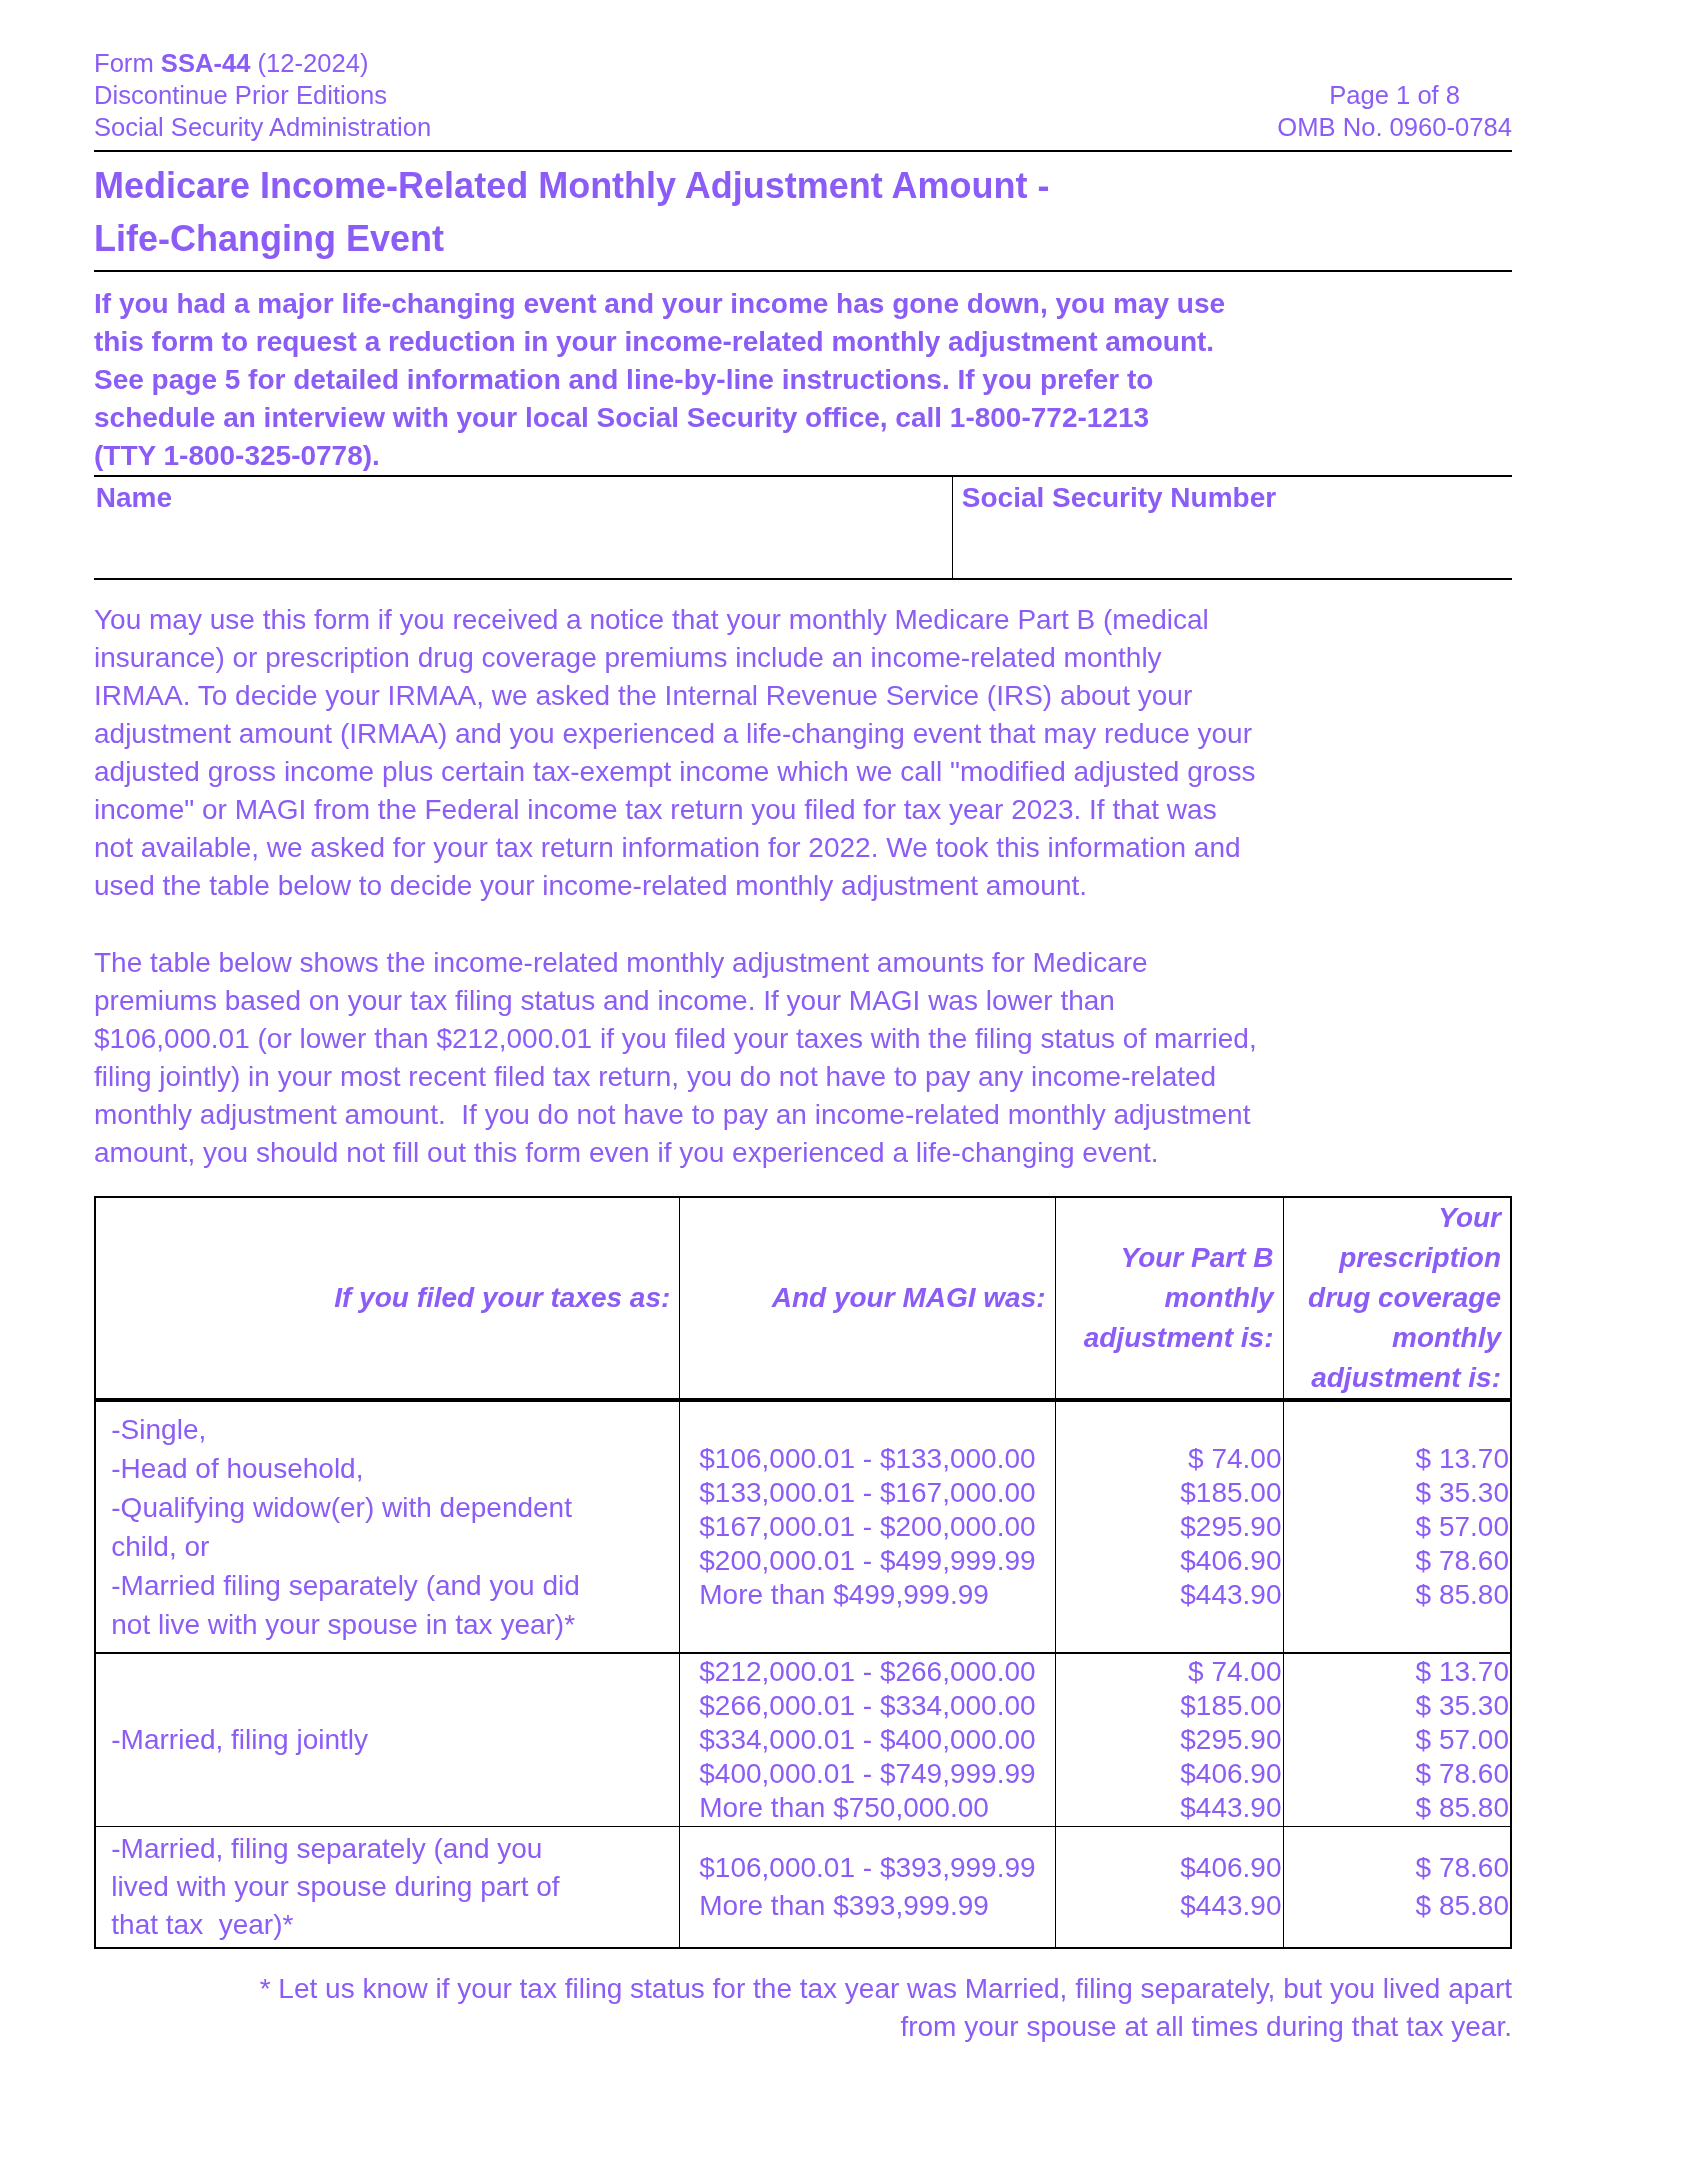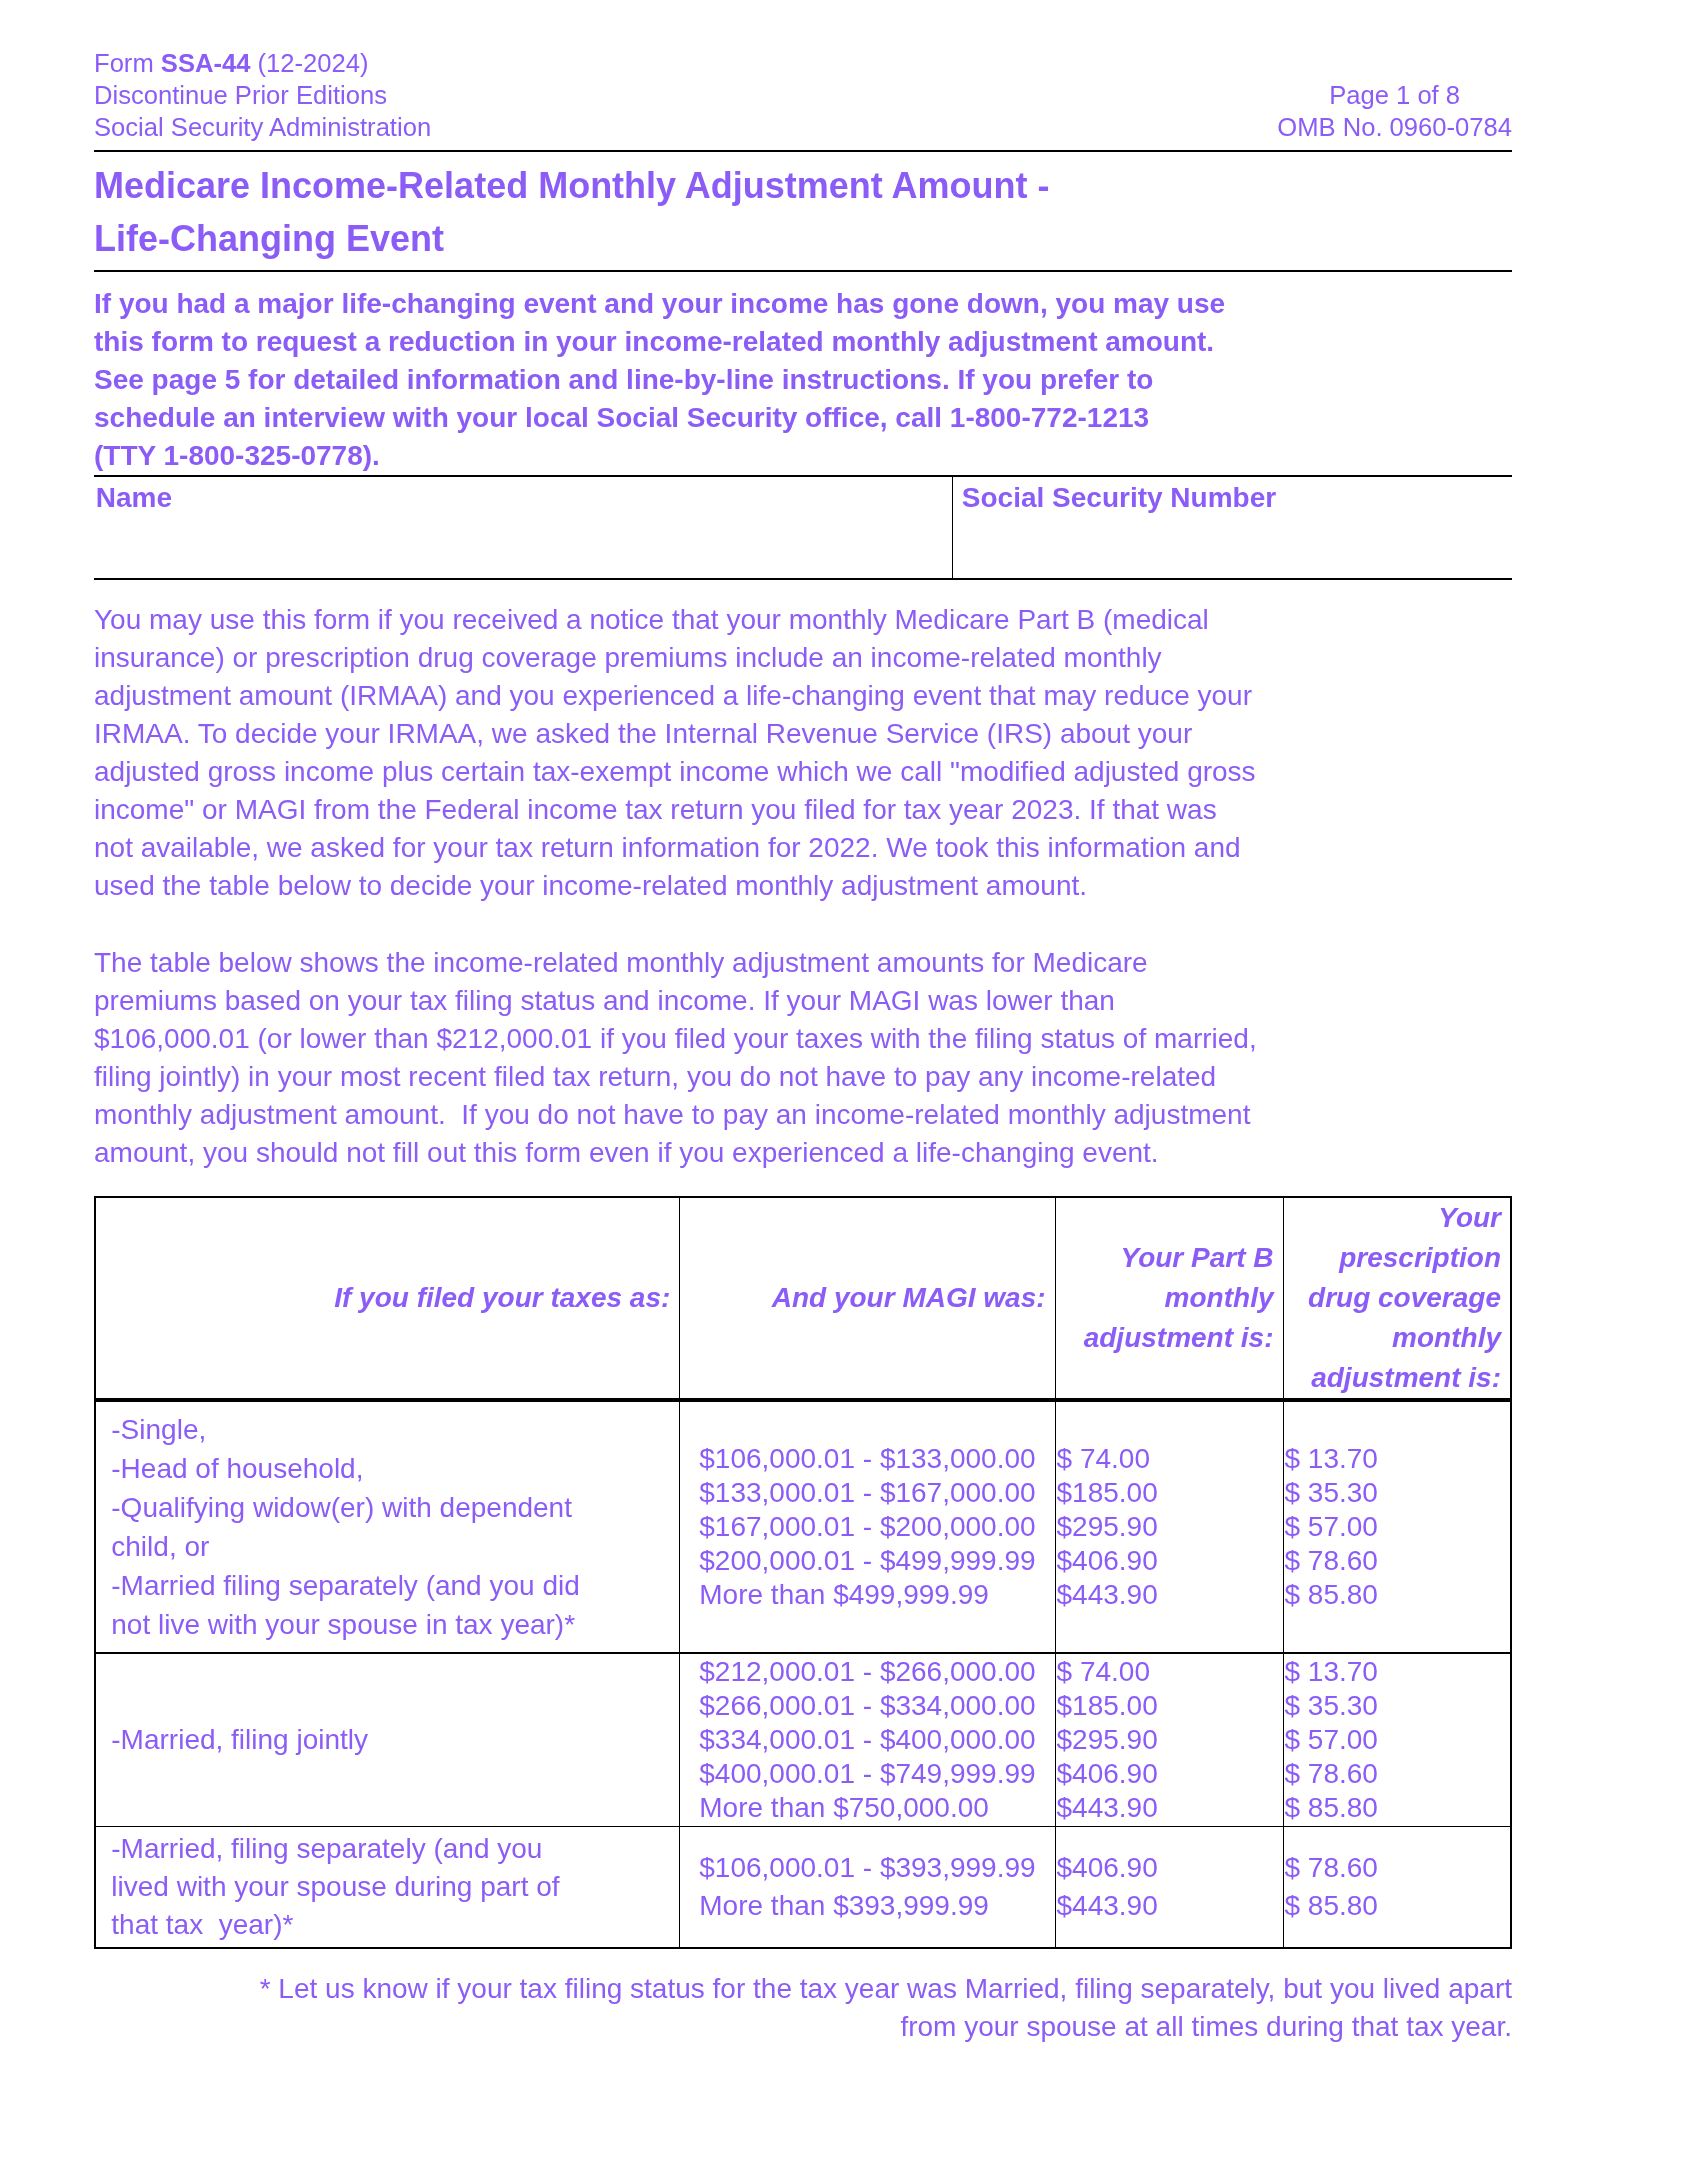--- a/index.html
+++ b/index.html
@@ -43,21 +43,21 @@
   table.irmaa { border-collapse:collapse; width:100%; table-layout:fixed; margin-top:24px; border:2.6px solid #000; }
   table.irmaa th, table.irmaa td { border:1.7px solid #000; vertical-align:middle; box-sizing:border-box; }
   table.irmaa th { font-size:28px; font-weight:bold; font-style:italic; line-height:40px; text-align:right; height:189px; border-bottom:4.3px solid #000; padding:0 9px; }
   tr.r1 td { height:253px; border-bottom:2.6px solid #000; }
   tr.r2 td { height:170px; }
   tr.r3 td { height:122px; }
   td.status { text-align:left; padding-left:15.3px; padding-right:6.8px; font-size:28px; line-height:39px; }
   tr.r3 td.status { line-height:38px; }
   td.magi { text-align:left; padding-left:19px; font-size:28px; line-height:34px; }
   tr.r3 td.magi { line-height:38px; }
-  td.amt { text-align:left; font-size:28px; line-height:34px; }
+  td.amt { text-align:right; font-size:28px; line-height:34px; }
   tr.r3 td.amt { line-height:38px; }
 
   
   .footnote { margin-top:20.4px; font-size:28px; line-height:38px;text-align:right; }
   .footnote .indent { padding-left:22px; }
 </style>
 </head>
 <body>
 
 <div class="page">
@@ -96,22 +96,22 @@
     </div>
     <div class="idcell ssn">
       <div class="idlabel">Social Security Number</div>
       <div class="idvalue line"></div>
     </div>
   </div>
 
   <div class="para p1">
     <div class="line">You may use this form if you received a notice that your monthly Medicare Part B (medical</div>
     <div class="line">insurance) or prescription drug coverage premiums include an income-related monthly</div>
+    <div class="line">IRMAA. To decide your IRMAA, we asked the Internal Revenue Service (IRS) about your</div>
     <div class="line">adjustment amount (IRMAA) and you experienced a life-changing event that may reduce your</div>
-    <div class="line">IRMAA. To decide your IRMAA, we asked the Internal Revenue Service (IRS) about your</div>
     <div class="line">adjusted gross income plus certain tax-exempt income which we call "modified adjusted gross</div>
     <div class="line">income" or MAGI from the Federal income tax return you filed for tax year 2023. If that was</div>
     <div class="line">not available, we asked for your tax return information for 2022. We took this information and</div>
     <div class="line">used the table below to decide your income-related monthly adjustment amount.</div>
   </div>
 
   <div class="para p2">
     <div class="line">The table below shows the income-related monthly adjustment amounts for Medicare</div>
     <div class="line">premiums based on your tax filing status and income. If your MAGI was lower than</div>
     <div class="line">$106,000.01 (or lower than $212,000.01 if you filed your taxes with the filing status of married,</div>

